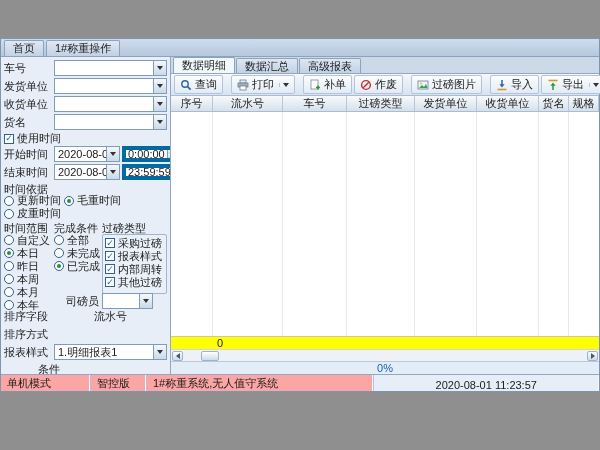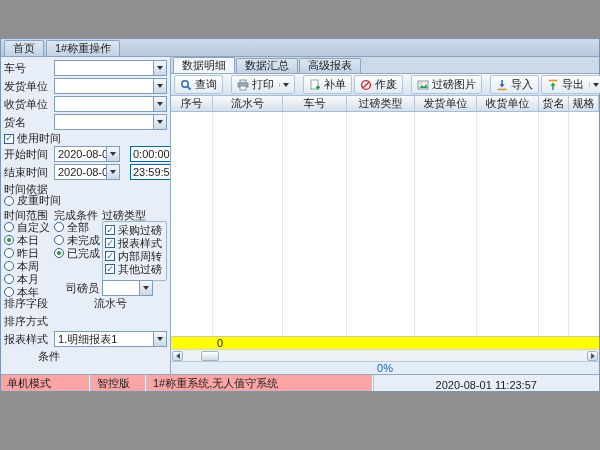--- a/index.html
+++ b/index.html
@@ -17,21 +17,21 @@
 
   
   .left{flex:0 0 170px;width:170px;background:#e7eef7;border-right:1px solid #93a8c0;padding:3px 3px 1px 3px;overflow:hidden}
   .frow{display:flex;align-items:center;height:16px;margin-bottom:2px}
   .srow{display:flex;align-items:center;height:12px;margin-bottom:1px}
   .flabel{flex:0 0 50px;white-space:nowrap}
   .combo{flex:1;height:16px;background:#fff;border:1px solid #7f9db9;display:flex;align-items:center;position:relative;padding:0 14px 0 3px;white-space:nowrap;overflow:hidden}
   .arrow-btn{position:absolute;right:0;top:0;bottom:0;width:13px;background:linear-gradient(#f4f8fc,#cbd9ea);border-left:1px solid #7f9db9;display:flex;align-items:center;justify-content:center}
   .caret-down{width:0;height:0;border-left:3px solid transparent;border-right:3px solid transparent;border-top:4px solid #333;display:inline-block}
   .caret-up{width:0;height:0;border-left:3px solid transparent;border-right:3px solid transparent;border-bottom:4px solid #333;display:inline-block}
-  .spin{flex:0 0 47px;height:16px;background:#fff;border:1px solid #0369a1;margin-left:10px;position:relative;display:flex;align-items:center;padding:0 13px 0 2px;white-space:nowrap}
+  .spin{flex:0 0 47px;height:16px;background:#fff;border:4px solid #0369a1;margin-left:2px;position:relative;display:flex;align-items:center;padding:0 13px 0 2px;white-space:nowrap}
   .spin-btns{position:absolute;right:0;top:0;bottom:0;width:11px;display:flex;flex-direction:column;border-left:1px solid #7f9db9}
   .spin-btns .sb{flex:1;background:linear-gradient(#f4f8fc,#cbd9ea);display:flex;align-items:center;justify-content:center}
   .spin-btns .sb .caret-up{border-bottom-width:3px;border-left-width:2.5px;border-right-width:2.5px}
   .spin-btns .sb .caret-down{border-top-width:3px;border-left-width:2.5px;border-right-width:2.5px}
   .cb{flex:0 0 10px;width:10px;height:10px;border:1px solid #33618e;background:#fff;display:inline-flex;align-items:center;justify-content:center;margin-right:3px}
   .cb .tick{color:#1b62b5;font-size:9px;line-height:1;font-weight:bold}
   .radio{flex:0 0 10px;width:10px;height:10px;border:1px solid #33618e;border-radius:50%;background:#fff;margin-right:3px;display:inline-flex;align-items:center;justify-content:center}
   .radio.on::after{content:"";width:4px;height:4px;border-radius:50%;background:#1d9638}
   .opt{display:flex;align-items:center;height:12px;margin-bottom:1px;white-space:nowrap}
   .gtitle{height:13px;white-space:nowrap}
@@ -41,21 +41,21 @@
   .colC{flex:1;min-width:0}
   .fieldset{border:1px solid #9fb6cf;border-radius:2px;padding:2px 1px 1px 2px;height:60px;background:#eaf0f8}
   .weigher-row{position:absolute;left:62px;right:14px;bottom:0;height:16px;display:flex;align-items:center}
   .weigher-row .flabel{flex:0 0 36px}
   .flatval{flex:1;text-align:center;white-space:nowrap}
   .cond-title{height:12px;margin:2px 0 1px 34px}
 
   
   .right{flex:1;display:flex;flex-direction:column;min-width:0;background:#e7eef7}
   .subtabs{flex:0 0 17px;display:flex;align-items:flex-end;background:#ccd9e9;padding-left:2px;border-bottom:1px solid #93a8c0}
-  .subtab{height:15px;padding:0 8px;display:flex;align-items:flex-end;border:1px solid #8ba3bd;border-bottom:none;margin-right:1px;background:linear-gradient(#dde7f2,#c2d2e4);border-radius:2px 2px 0 0;white-space:nowrap}
+  .subtab{height:15px;padding:0 8px;display:flex;align-items:center;border:1px solid #8ba3bd;border-bottom:none;margin-right:1px;background:linear-gradient(#dde7f2,#c2d2e4);border-radius:2px 2px 0 0;white-space:nowrap}
   .subtab.active{background:#f2f7fc;height:16px}
   .toolbar{flex:0 0 22px;display:flex;align-items:center;background:linear-gradient(#f4f8fc,#d8e3f0);border-bottom:1px solid #a9bcd1;padding:0 3px;gap:2px}
   .tbtn{height:19px;display:flex;align-items:center;gap:3px;padding:0 5px;background:linear-gradient(#fcfdfe,#e2ebf5);border:1px solid #b3c4d8;border-radius:2px;white-space:nowrap}
   .tbtn .dd{margin-left:2px;padding-left:3px;border-left:1px solid #b3c4d8;display:flex;align-items:center}
   .tsep{width:1px;height:16px;background:#a9bcd1;margin:0 2px}
   .ticon{flex:0 0 12px}
   .ghead{flex:0 0 16px;display:flex;background:linear-gradient(#f7fafc,#d6e0eb);border-bottom:1px solid #a9bcd1}
   .gh{display:flex;align-items:center;justify-content:center;border-right:1px solid #b9c6d6;white-space:nowrap;overflow:hidden}
   .gbody{flex:1;min-height:0;background:#fff;display:flex}
   .gcol{height:100%;border-right:1px solid #e4e8ee}
@@ -166,20 +166,30 @@
         <div class="spin">
           <span>23:59:59</span>
           <span class="spin-btns">
               <span class="sb"></span>
               <span class="sb"></span>
             </span>
         </div>
       </div>
 
       <div class="gtitle">时间依据</div>
+      <div class="srow">
+        <span class="opt" style="flex:0 0 60px">
+            <span class="radio"></span>
+            <span>更新时间</span>
+          </span>
+        <span class="opt">
+            <span class="radio on"></span>
+            <span>毛重时间</span>
+          </span>
+      </div>
       <div class="srow">
         <span class="opt">
             <span class="radio"></span>
             <span>皮重时间</span>
           </span>
       </div>
 
       <div class="tricol">
         <div class="colA">
           <div class="gtitle">时间范围</div>

